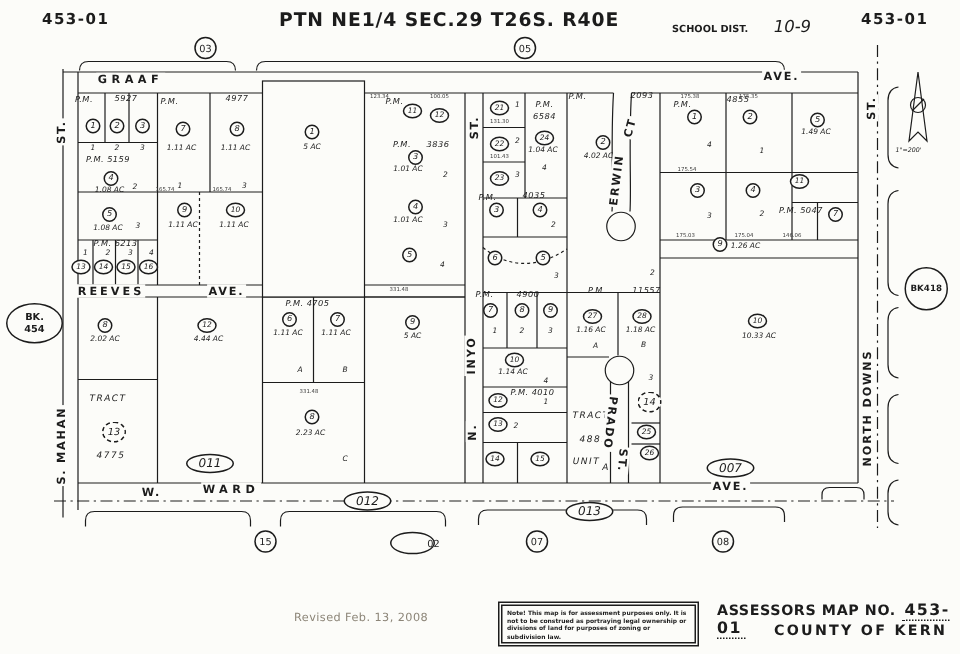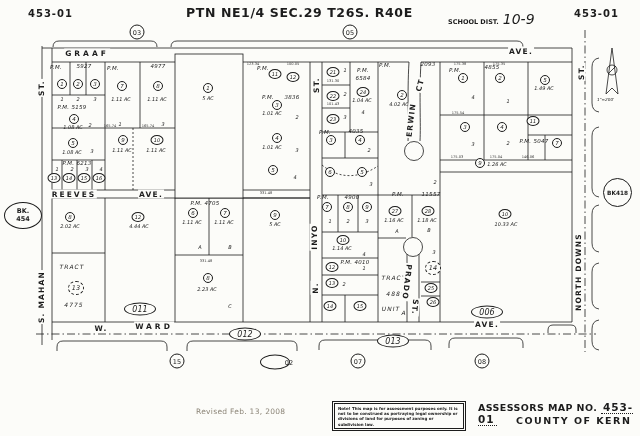--- a/index.html
+++ b/index.html
@@ -13,21 +13,21 @@
   .ac{font-size:5px;font-style:italic;}
   .lot{font-size:5px;font-style:italic;}
   .dim{font-size:3.6px;color:#3a3a3a;}
   .street{font-size:7.5px;font-weight:bold;letter-spacing:1.2px;background:#fcfcf9;padding:0 1px;}
   .tract{font-size:6px;font-style:italic;letter-spacing:1px;}
   .scircle{display:inline-flex;align-items:center;justify-content:center;box-sizing:border-box;border:1px solid #1c1c1c;border-radius:50%;width:15px;height:15px;font-size:6.5px;background:#fcfcf9;}
   .sellipse{display:inline-flex;align-items:center;justify-content:center;box-sizing:border-box;border:1px solid #1c1c1c;border-radius:50%;width:32px;height:13px;font-size:8px;font-style:italic;background:#fcfcf9;}
   .hdr-sheet{position:absolute;font-size:10px;font-weight:bold;letter-spacing:1px;}
   .hdr-title{position:absolute;left:186px;top:5px;font-size:12.5px;font-weight:bold;letter-spacing:.6px;}
   .hdr-school{position:absolute;left:448px;top:11px;font-size:6.5px;font-weight:bold;}
-  .hdr-school .hand{font-size:14px;font-style:italic;font-weight:normal;margin-left:4px;}
+  .hdr-school .hand{font-size:11px;font-style:italic;font-weight:normal;margin-left:17px;}
   .book{position:absolute;display:flex;flex-direction:column;align-items:center;justify-content:center;border:1.2px solid #1c1c1c;border-radius:50%;font-weight:bold;background:#fcfcf9;box-sizing:border-box;}
   .book-left{left:4px;top:202px;width:38px;height:27px;font-size:6.5px;line-height:1.1;}
   .book-right{left:603px;top:178px;width:29px;height:29px;font-size:5.8px;}
   .scale-label{position:absolute;left:597px;top:97px;font-size:4.2px;font-style:italic;}
   .revised{position:absolute;left:196px;top:407px;font-size:7.5px;color:#8c8578;letter-spacing:.3px;}
   .notebox{position:absolute;left:334px;top:403px;width:130px;height:26px;border:1px solid #1c1c1c;outline:1px solid #1c1c1c;outline-offset:1px;padding:2px 3px;box-sizing:border-box;font-size:4px;line-height:1.3;font-weight:bold;}
   .mapno{position:absolute;left:478px;top:401px;font-size:9.5px;font-weight:bold;letter-spacing:.4px;}
   .mapno .num{font-size:10.5px;border-bottom:1px dotted #1c1c1c;padding:0 2px;letter-spacing:1px;}
   .county{position:absolute;left:516px;top:415px;font-size:9.5px;font-weight:bold;letter-spacing:1.5px;}
 </style>
@@ -322,21 +322,21 @@
       <span class="street" style="left: 415px; top: 307px; transform: translate(-50%, -50%) rotate(95deg);">ST.</span>
       <span class="scircle" style="left: 137px; top: 32px; transform: translate(-50%, -50%);">03</span>
       <span class="scircle" style="left: 350px; top: 32px; transform: translate(-50%, -50%);">05</span>
       <span class="scircle" style="left: 177px; top: 361px; transform: translate(-50%, -50%);">15</span>
       <span class="scircle" style="left: 275px; top: 362px; transform: translate(-50%, -50%); padding-left: 28px;">02</span>
       <span class="scircle" style="left: 358px; top: 361px; transform: translate(-50%, -50%);">07</span>
       <span class="scircle" style="left: 482px; top: 361px; transform: translate(-50%, -50%);">08</span>
       <span class="sellipse" style="left: 140px; top: 309px; transform: translate(-50%, -50%);">011</span>
       <span class="sellipse" style="left: 245px; top: 334px; transform: translate(-50%, -50%);">012</span>
       <span class="sellipse" style="left: 393px; top: 341px; transform: translate(-50%, -50%);">013</span>
-      <span class="sellipse" style="left: 487px; top: 312px; transform: translate(-50%, -50%);">006</span>
+      <span class="sellipse" style="left: 487px; top: 312px; transform: translate(-50%, -50%);">007</span>
     </div>
 
   <div class="hdr-sheet" style="left:28px;top:8px">453-01</div>
   <div class="hdr-title">PTN NE1/4 SEC.29 T26S. R40E</div>
   <div class="hdr-school">
     <span>SCHOOL DIST.</span><span class="hand">10-9</span>
   </div>
   <div class="hdr-sheet" style="left:574px;top:8px">453-01</div>
 
   <div class="book book-left">

